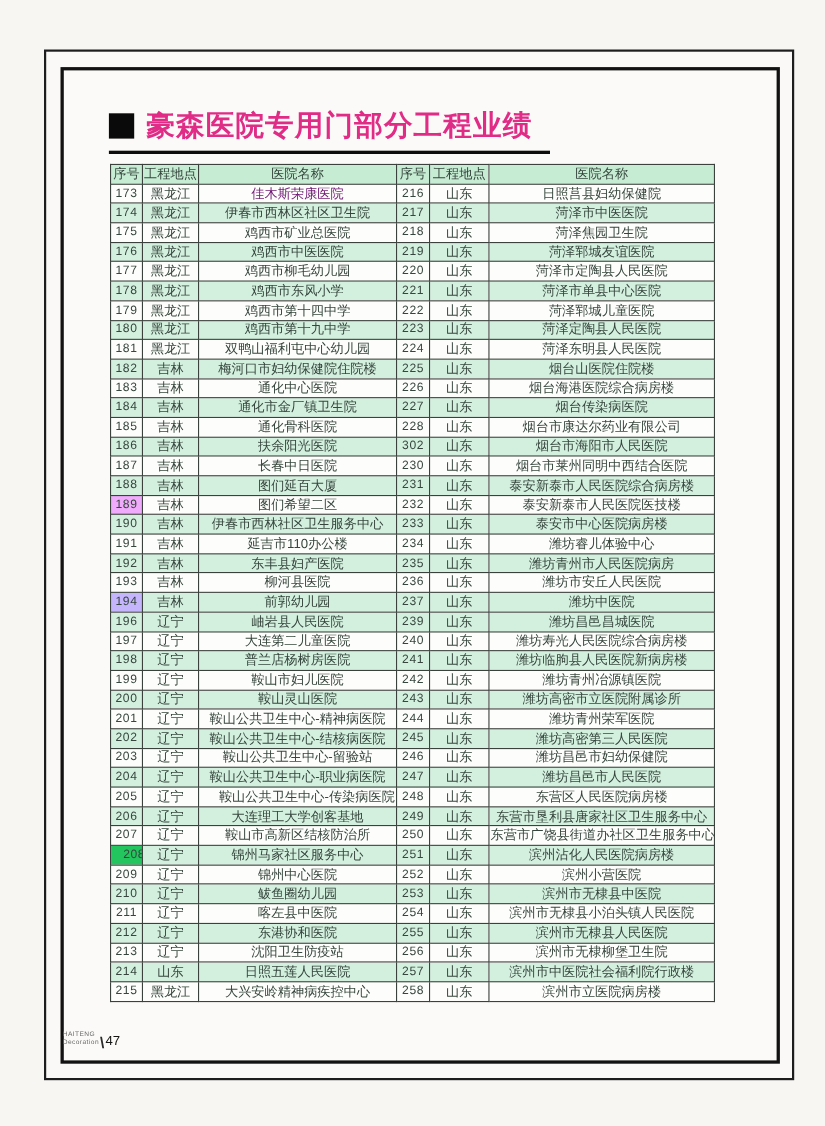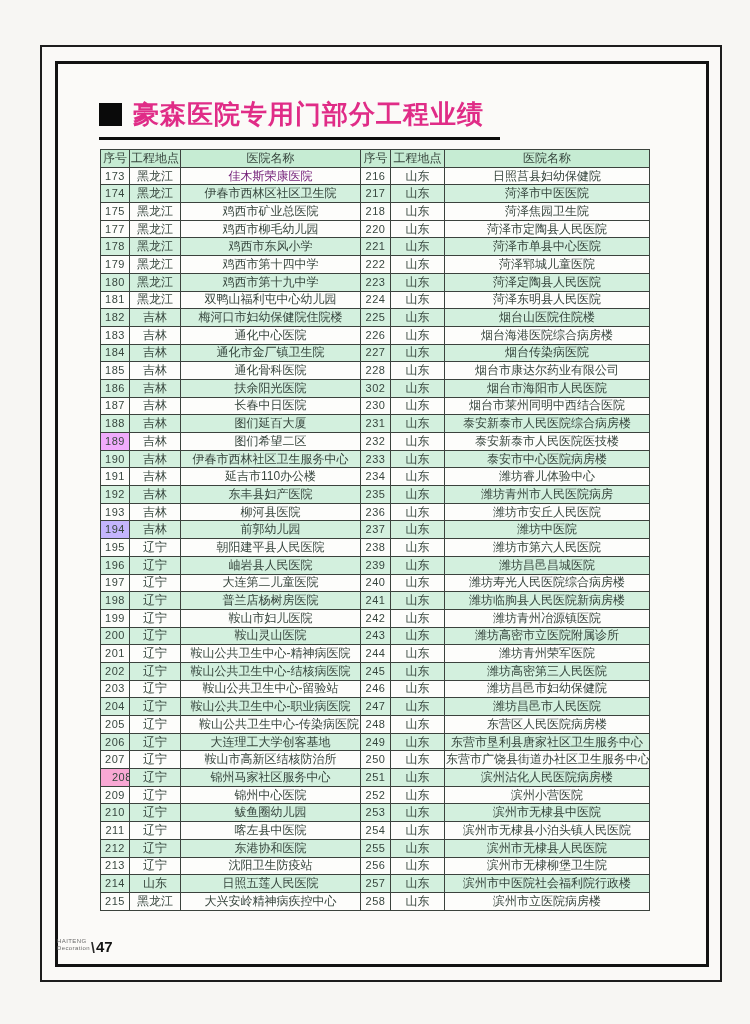--- a/index.html
+++ b/index.html
@@ -21,21 +21,21 @@
     vertical-align:middle;
     overflow:hidden;
     white-space:nowrap;
     font-weight:normal;
   }
   table.projects td.num{font-size:11px;letter-spacing:0.5px;}
   .footer-logo{position:absolute;left:57px;top:938px;display:flex;align-items:flex-end;gap:1px;}
   .brand-lines{display:flex;flex-direction:column;align-items:flex-start;line-height:7px;padding-bottom:3px;}
   .brand-lines span{font-size:6px;color:#6a6a6a;letter-spacing:0.4px;}
   .brand-slash{font-size:14px;color:#2a2a2a;font-weight:bold;transform:translateY(1px);}
-  .page-number{font-size:15px;font-weight:bold;color:#141414;line-height:17px;}
+  .page-number{font-size:12px;font-weight:normal;color:#141414;line-height:17px;}
 </style>
 </head>
 <body>
 
 <div class="canvas">
   <div class="outer-border"></div>
   <div class="inner-border"></div>
 
   <div class="title-wrap">
     <div class="title-square"></div>
@@ -80,20 +80,28 @@
         </tr>
         <tr>
           <td class="num" style="background: rgb(253, 253, 251); color: rgb(54, 69, 61);">175</td>
           <td style="background: rgb(253, 253, 251); color: rgb(54, 69, 61);">黑龙江</td>
           <td style="background: rgb(253, 253, 251); color: rgb(54, 69, 61);">鸡西市矿业总医院</td>
           <td class="num" style="background: rgb(253, 253, 251); color: rgb(54, 69, 61);">218</td>
           <td style="background: rgb(253, 253, 251); color: rgb(54, 69, 61);">山东</td>
           <td style="background: rgb(253, 253, 251); color: rgb(54, 69, 61);">菏泽焦园卫生院</td>
         </tr>
         <tr>
+          <td class="num" style="background: rgb(211, 240, 222); color: rgb(54, 69, 61);">176</td>
+          <td style="background: rgb(211, 240, 222); color: rgb(54, 69, 61);">黑龙江</td>
+          <td style="background: rgb(211, 240, 222); color: rgb(54, 69, 61);">鸡西市中医医院</td>
+          <td class="num" style="background: rgb(211, 240, 222); color: rgb(54, 69, 61);">219</td>
+          <td style="background: rgb(211, 240, 222); color: rgb(54, 69, 61);">山东</td>
+          <td style="background: rgb(211, 240, 222); color: rgb(54, 69, 61);">菏泽郓城友谊医院</td>
+        </tr>
+        <tr>
           <td class="num" style="background: rgb(253, 253, 251); color: rgb(54, 69, 61);">177</td>
           <td style="background: rgb(253, 253, 251); color: rgb(54, 69, 61);">黑龙江</td>
           <td style="background: rgb(253, 253, 251); color: rgb(54, 69, 61);">鸡西市柳毛幼儿园</td>
           <td class="num" style="background: rgb(253, 253, 251); color: rgb(54, 69, 61);">220</td>
           <td style="background: rgb(253, 253, 251); color: rgb(54, 69, 61);">山东</td>
           <td style="background: rgb(253, 253, 251); color: rgb(54, 69, 61);">菏泽市定陶县人民医院</td>
         </tr>
         <tr>
           <td class="num" style="background: rgb(211, 240, 222); color: rgb(54, 69, 61);">178</td>
           <td style="background: rgb(211, 240, 222); color: rgb(54, 69, 61);">黑龙江</td>
@@ -224,28 +232,20 @@
         </tr>
         <tr>
           <td class="num" style="background: #c4b5fd; color: rgb(54, 69, 61);">194</td>
           <td style="background: rgb(211, 240, 222); color: rgb(54, 69, 61);">吉林</td>
           <td style="background: rgb(211, 240, 222); color: rgb(54, 69, 61);">前郭幼儿园</td>
           <td class="num" style="background: rgb(211, 240, 222); color: rgb(54, 69, 61);">237</td>
           <td style="background: rgb(211, 240, 222); color: rgb(54, 69, 61);">山东</td>
           <td style="background: rgb(211, 240, 222); color: rgb(54, 69, 61);">潍坊中医院</td>
         </tr>
         <tr>
-          <td class="num" style="background: rgb(253, 253, 251); color: rgb(54, 69, 61);">195</td>
-          <td style="background: rgb(253, 253, 251); color: rgb(54, 69, 61);">辽宁</td>
-          <td style="background: rgb(253, 253, 251); color: rgb(54, 69, 61);">朝阳建平县人民医院</td>
-          <td class="num" style="background: rgb(253, 253, 251); color: rgb(54, 69, 61);">238</td>
-          <td style="background: rgb(253, 253, 251); color: rgb(54, 69, 61);">山东</td>
-          <td style="background: rgb(253, 253, 251); color: rgb(54, 69, 61);">潍坊市第六人民医院</td>
-        </tr>
-        <tr>
           <td class="num" style="background: rgb(211, 240, 222); color: rgb(54, 69, 61);">196</td>
           <td style="background: rgb(211, 240, 222); color: rgb(54, 69, 61);">辽宁</td>
           <td style="background: rgb(211, 240, 222); color: rgb(54, 69, 61);">岫岩县人民医院</td>
           <td class="num" style="background: rgb(211, 240, 222); color: rgb(54, 69, 61);">239</td>
           <td style="background: rgb(211, 240, 222); color: rgb(54, 69, 61);">山东</td>
           <td style="background: rgb(211, 240, 222); color: rgb(54, 69, 61);">潍坊昌邑昌城医院</td>
         </tr>
         <tr>
           <td class="num" style="background: rgb(253, 253, 251); color: rgb(54, 69, 61);">197</td>
           <td style="background: rgb(253, 253, 251); color: rgb(54, 69, 61);">辽宁</td>
@@ -328,21 +328,21 @@
         </tr>
         <tr>
           <td class="num" style="background: rgb(253, 253, 251); color: rgb(54, 69, 61);">207</td>
           <td style="background: rgb(253, 253, 251); color: rgb(54, 69, 61);">辽宁</td>
           <td style="background: rgb(253, 253, 251); color: rgb(54, 69, 61);">鞍山市高新区结核防治所</td>
           <td class="num" style="background: rgb(253, 253, 251); color: rgb(54, 69, 61);">250</td>
           <td style="background: rgb(253, 253, 251); color: rgb(54, 69, 61);">山东</td>
           <td style="background: rgb(253, 253, 251); color: rgb(54, 69, 61);">东营市广饶县街道办社区卫生服务中心</td>
         </tr>
         <tr>
-          <td class="num" style="background: #f9a8d4; color: rgb(54, 69, 61); padding-left: 11px;">208</td>
+          <td class="num" style="background: #22c55e; color: rgb(54, 69, 61); padding-left: 11px;">208</td>
           <td style="background: rgb(211, 240, 222); color: rgb(54, 69, 61);">辽宁</td>
           <td style="background: rgb(211, 240, 222); color: rgb(54, 69, 61);">锦州马家社区服务中心</td>
           <td class="num" style="background: rgb(211, 240, 222); color: rgb(54, 69, 61);">251</td>
           <td style="background: rgb(211, 240, 222); color: rgb(54, 69, 61);">山东</td>
           <td style="background: rgb(211, 240, 222); color: rgb(54, 69, 61);">滨州沾化人民医院病房楼</td>
         </tr>
         <tr>
           <td class="num" style="background: rgb(253, 253, 251); color: rgb(54, 69, 61);">209</td>
           <td style="background: rgb(253, 253, 251); color: rgb(54, 69, 61);">辽宁</td>
           <td style="background: rgb(253, 253, 251); color: rgb(54, 69, 61);">锦州中心医院</td>

